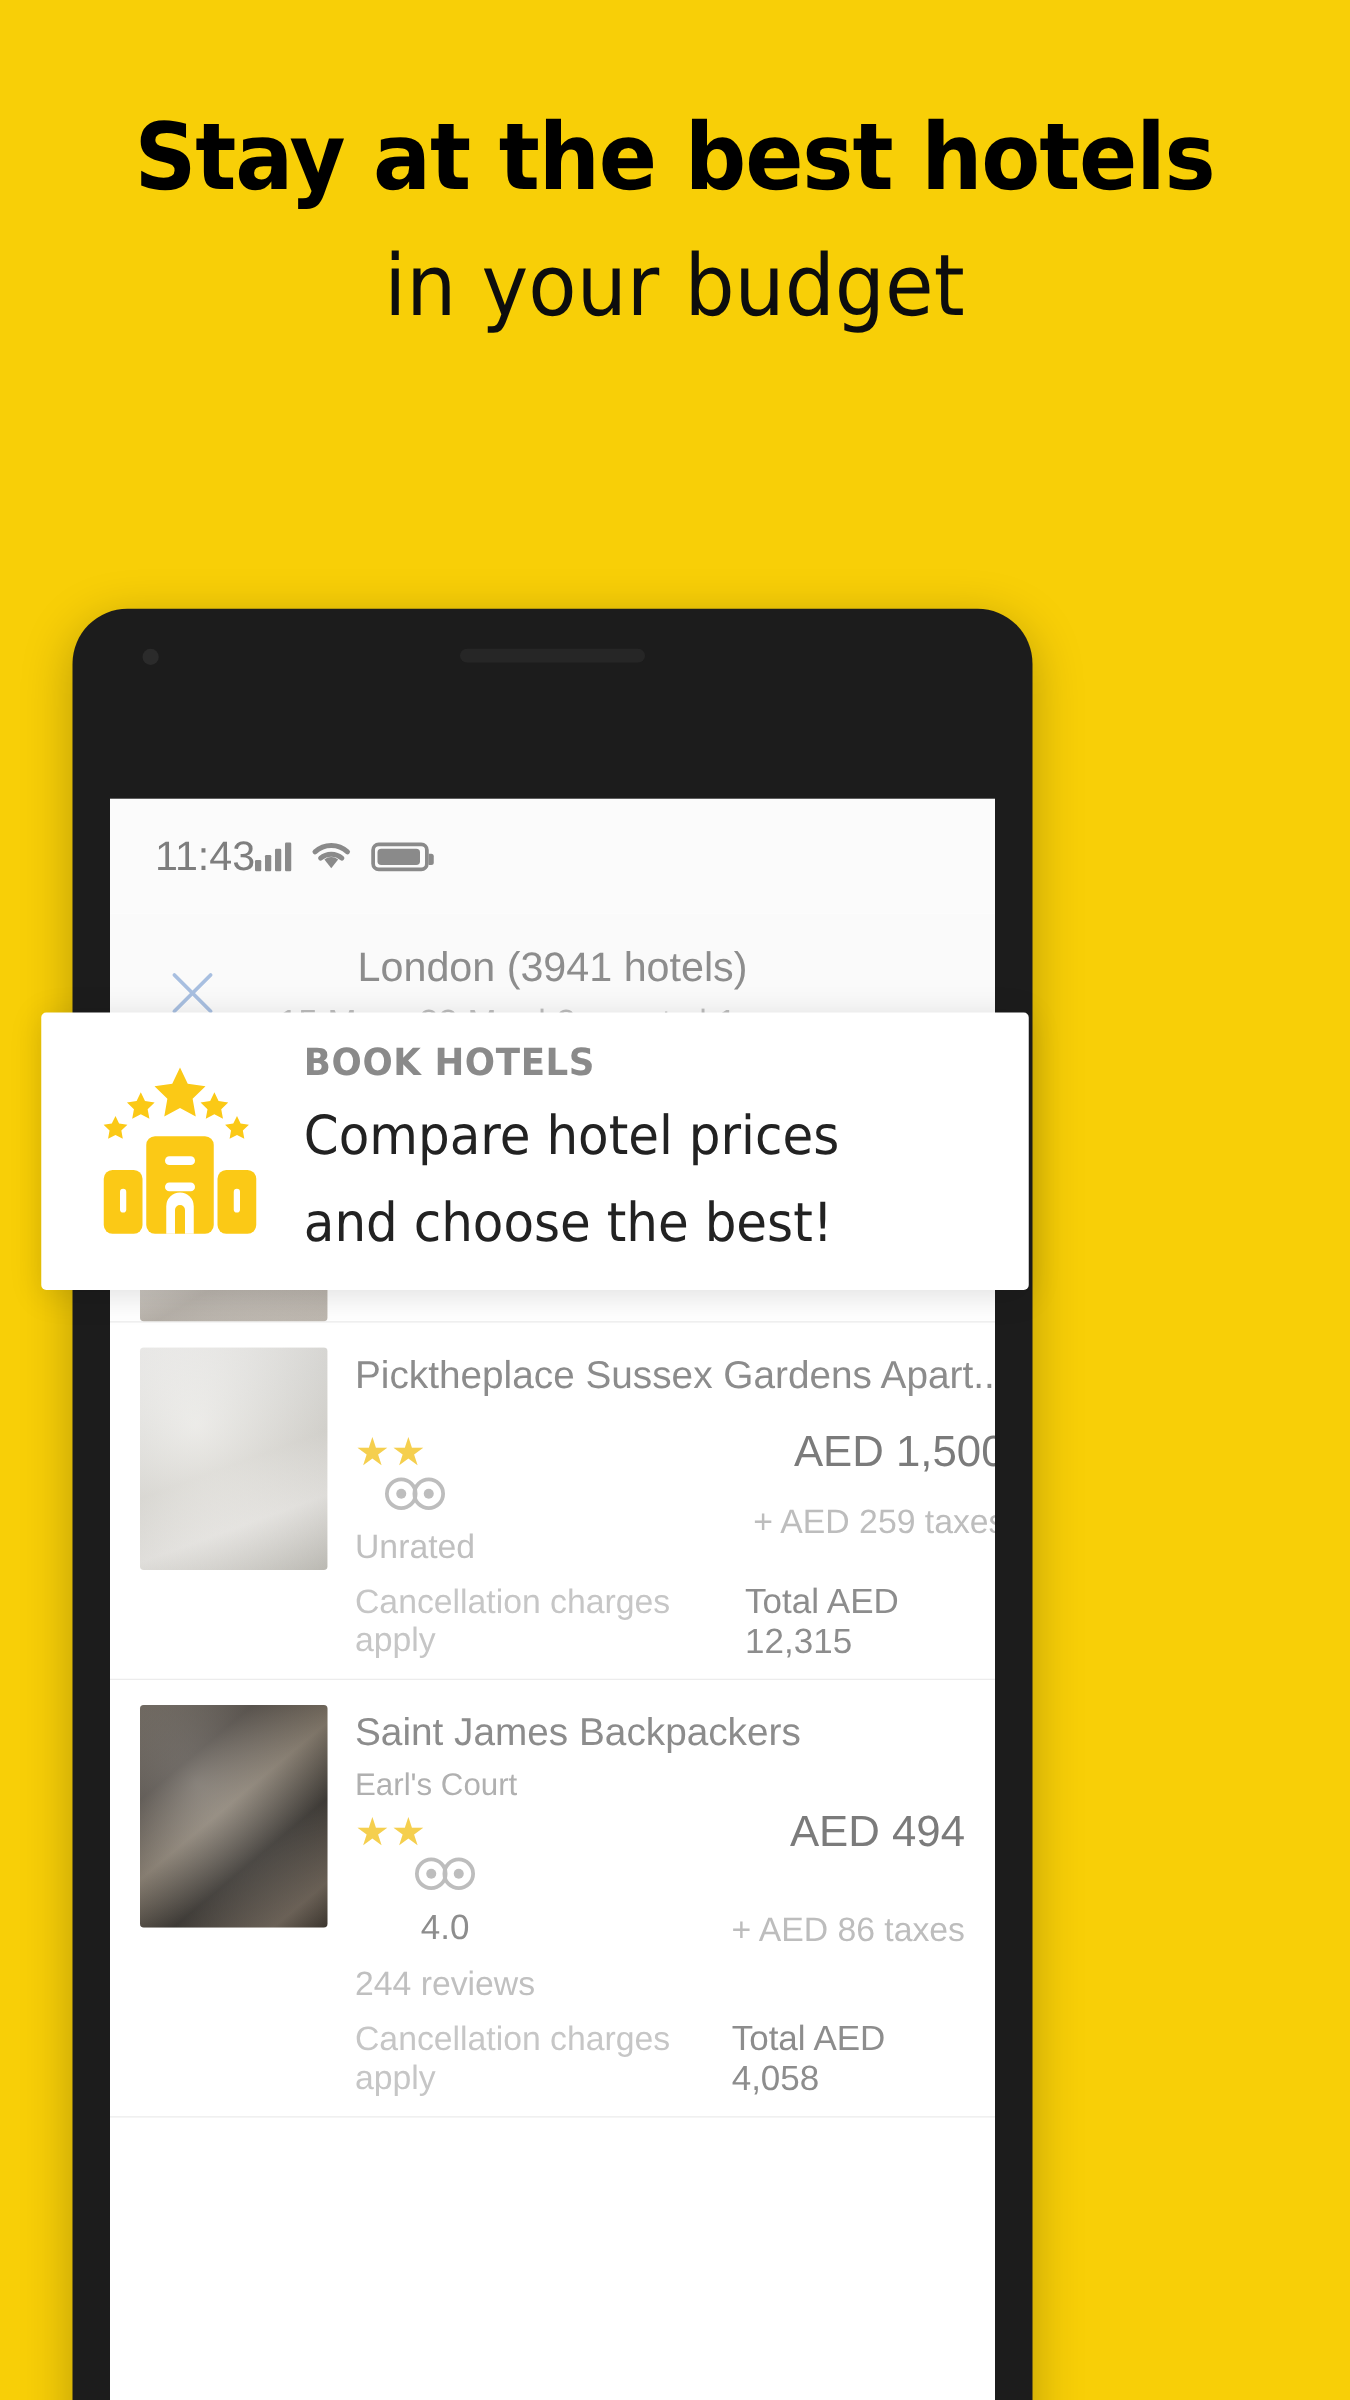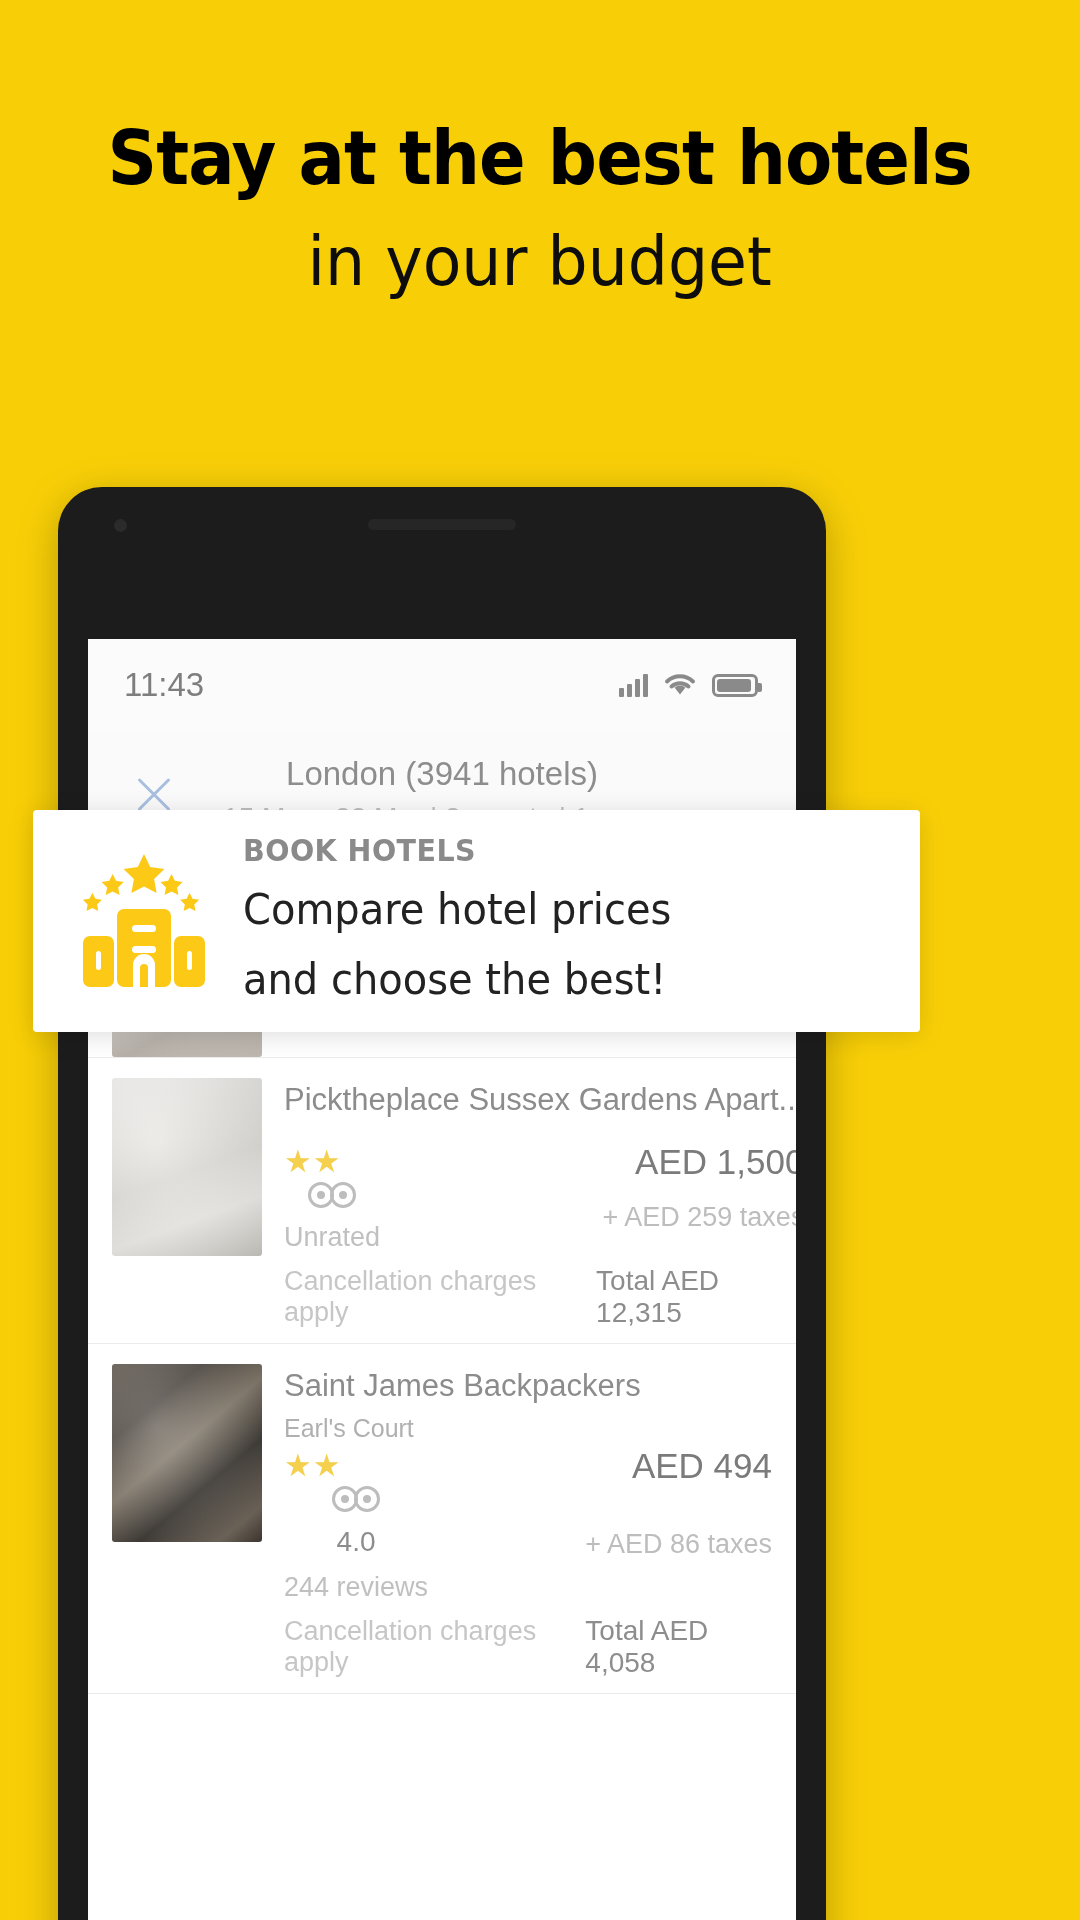--- a/index.html
+++ b/index.html
@@ -7,21 +7,21 @@
   body {
     font-family:"Liberation Sans", sans-serif;
     background:#F8CF07;
     position:relative;
   }
 
   
   .hero {
     position:absolute; top:0; left:0; width:1080px; height:470px;
     display:flex; flex-direction:column; align-items:center; justify-content:flex-start;
-    padding-top:116px;
+    padding-top:84px;
   }
   .hero-line1 {
     font-family:"DejaVu Sans", sans-serif;
     font-weight:bold;
     font-size:74px;
     line-height:84px;
     color:#000;
     letter-spacing:-1px;
     transform:scaleX(0.93);
     white-space:nowrap;
@@ -61,21 +61,21 @@
     position:absolute; left:30px; top:152px;
     width:708px; height:1348px;
     background:#ffffff;
     overflow:hidden;
   }
 
   
   .statusbar {
     height:92px;
     background:#fbfbfb;
-    display:flex; align-items:center; justify-content:space-between;
+    display:flex; align-items:center; justify-content:flex-start;
     padding:0 38px 0 36px;
     color:#8a8a8a;
   }
   .status-time { font-size:33px; letter-spacing:0px; color:#7e7e7e; }
   .status-icons { display:flex; align-items:center; gap:15px; }
   .sig { display:flex; align-items:flex-end; gap:3px; height:24px; }
   .sig i { display:block; width:5px; background:#8a8a8a; border-radius:1px; }
   .sig i:nth-child(1){height:9px}
   .sig i:nth-child(2){height:13px}
   .sig i:nth-child(3){height:18px}
@@ -161,21 +161,21 @@
   .cancel-txt { font-size:27px; color:#c6c6c6; }
   .total-txt { font-size:28px; color:#8d8d8d; }
 
   
   .row-gap { height:20px; }
 
   
   .overlay-card {
     position:absolute;
     left:33px; top:810px;
-    width:887px; height:222px;
+    width:790px; height:222px;
     background:#ffffff;
     border-radius:4px;
     box-shadow:0 4px 26px rgba(0,0,0,0.13);
     display:flex; align-items:center;
     padding:0 36px;
   }
   .card-icon {
     width:150px; height:150px; flex:0 0 auto;
     position:relative; margin-right:18px;
   }

